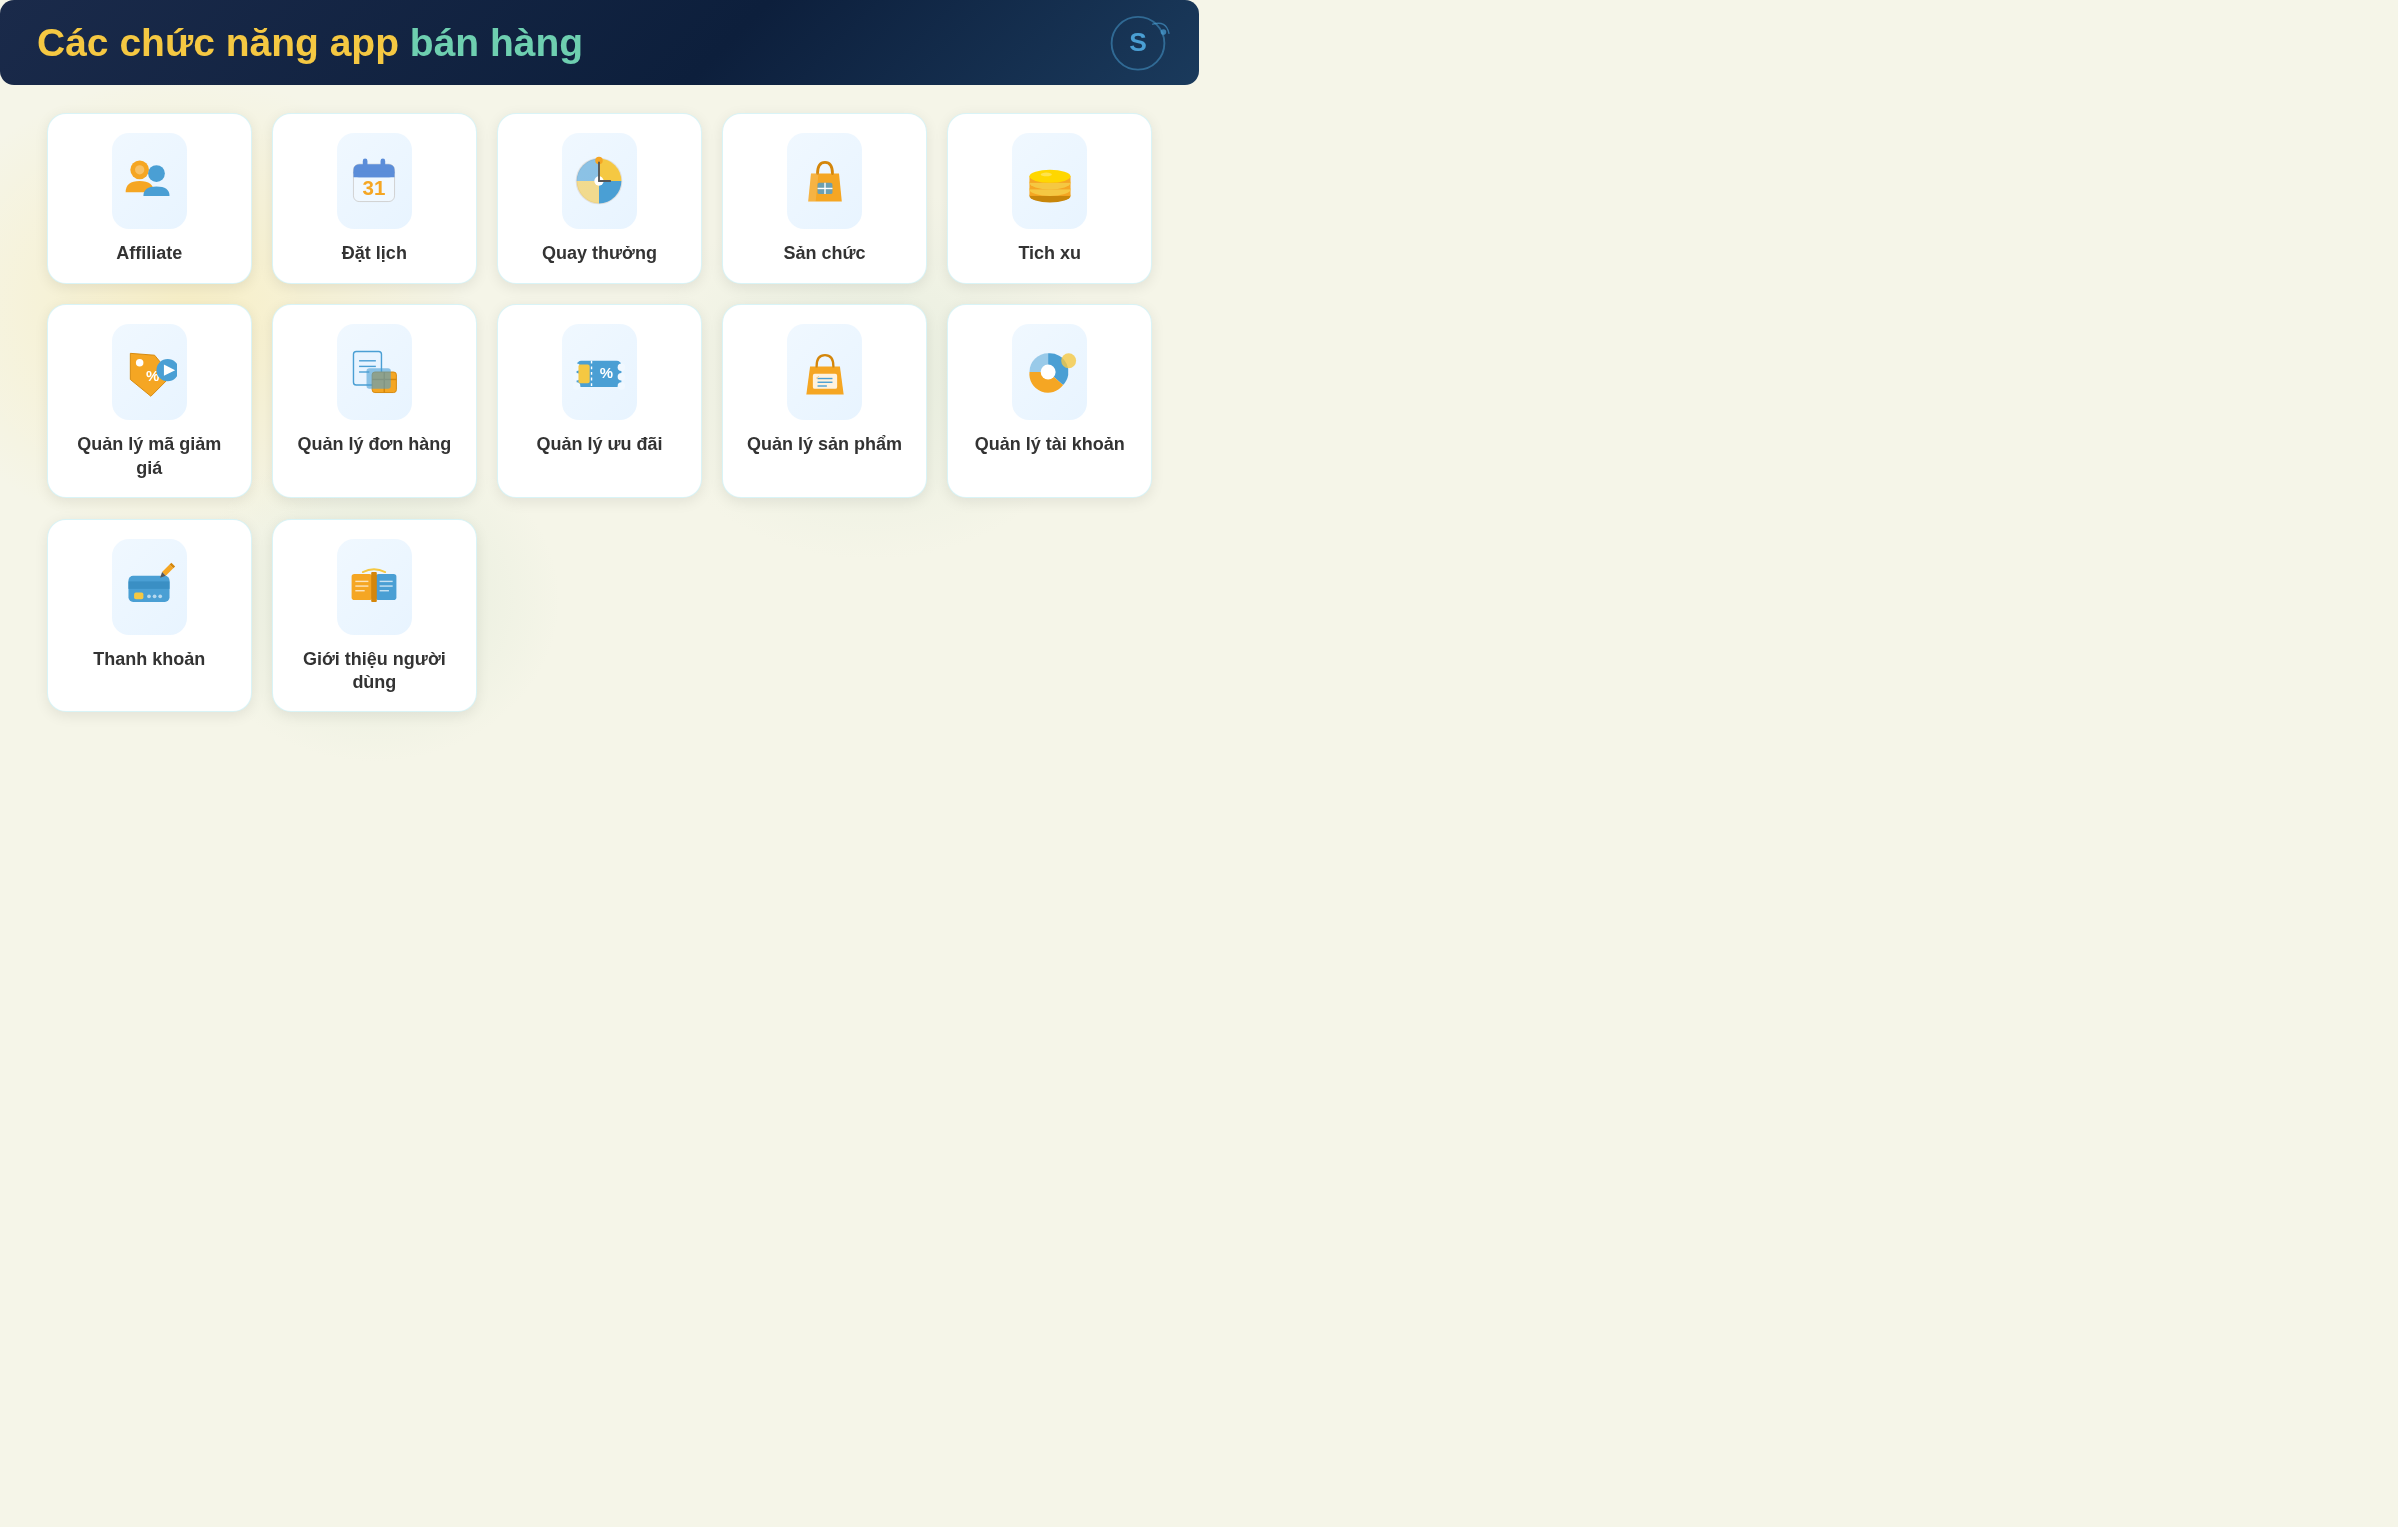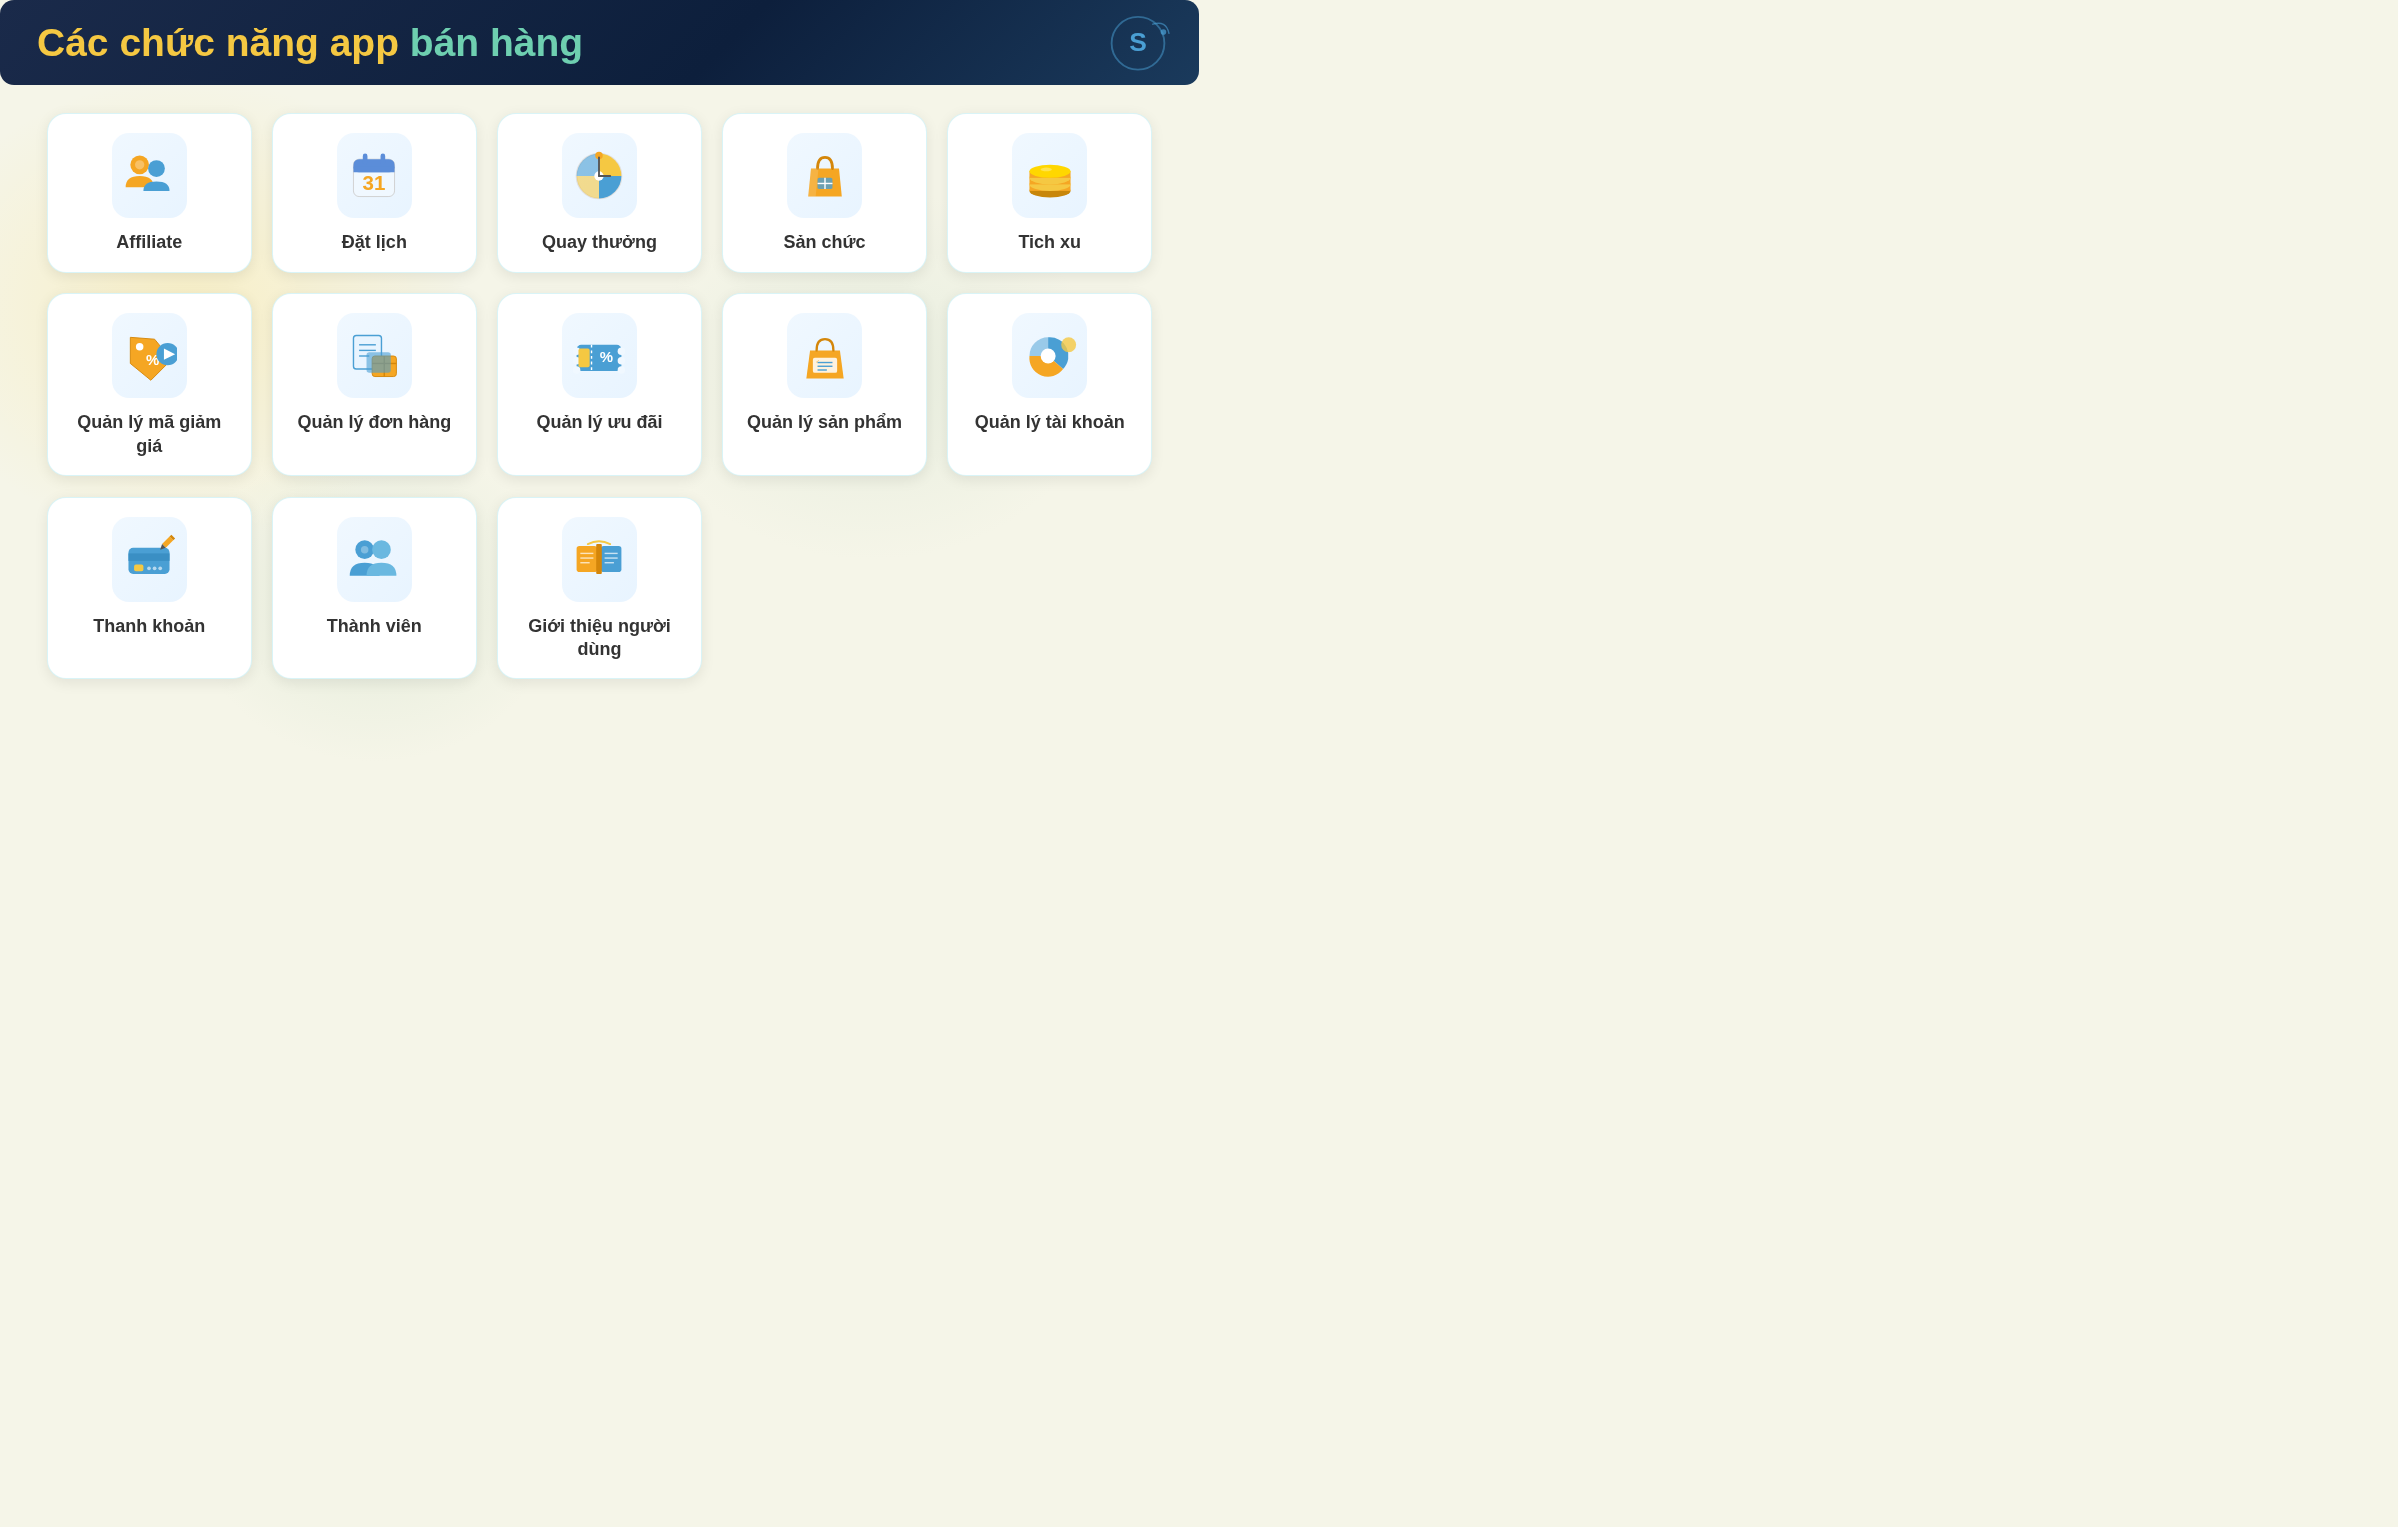--- a/index.html
+++ b/index.html
@@ -88,21 +88,21 @@
       text-align: center;
       box-shadow: 0 3.7px 14px rgba(0,0,0,0.08);
       border: 1.4px solid rgba(0,180,200,0.15);
       position: relative;
       cursor: pointer;
       transition: transform 0.2s;
     }
 
     .card-icon {
       width: 75px;
-      height: 85px;
+      height: 96px;
       border-radius: 17px;
       background: linear-gradient(135deg, #f0f8ff 0%, #e8f4ff 100%);
       display: flex;
       align-items: center;
       justify-content: center;
       margin-bottom: 13px;
       font-size: 37px;
     }
 
     .card-label {
@@ -326,35 +326,20 @@
       <path d="M52 6 L54 4 L58 8 L56 10 Z" fill="#d4860a"></path>
       <path d="M44 14 L42 20 L48 18 Z" fill="#555"></path>
     </svg>
         </div>
         <div class="card-label">Thanh khoản</div>
       </div>
       <div class="card">
         <div class="card-icon">
           <svg width="56" height="56" viewBox="0 0 60 60" xmlns="http://www.w3.org/2000/svg">
 
-      <circle cx="20" cy="20" r="10" fill="#4a9fd4"></circle>
-      <path d="M4 48 Q4 34 20 34 Q36 34 36 48" fill="#4a9fd4"></path>
-
-      <circle cx="38" cy="20" r="10" fill="#6ab8e0"></circle>
-      <path d="M22 48 Q22 34 38 34 Q54 34 54 48" fill="#6ab8e0"></path>
-
-      <circle cx="20" cy="20" r="4" fill="white" opacity="0.3"></circle>
-    </svg>
-        </div>
-        <div class="card-label">Thành viên</div>
-      </div>
-      <div class="card">
-        <div class="card-icon">
-          <svg width="56" height="56" viewBox="0 0 60 60" xmlns="http://www.w3.org/2000/svg">
-
       <rect x="6" y="16" width="22" height="28" rx="3" fill="#f5a623"></rect>
       <rect x="32" y="16" width="22" height="28" rx="3" fill="#4a9fd4"></rect>
 
       <line x1="10" y1="24" x2="24" y2="24" stroke="white" stroke-width="1.5" opacity="0.7"></line>
       <line x1="10" y1="29" x2="24" y2="29" stroke="white" stroke-width="1.5" opacity="0.7"></line>
       <line x1="10" y1="34" x2="20" y2="34" stroke="white" stroke-width="1.5" opacity="0.7"></line>
       <line x1="36" y1="24" x2="50" y2="24" stroke="white" stroke-width="1.5" opacity="0.7"></line>
       <line x1="36" y1="29" x2="50" y2="29" stroke="white" stroke-width="1.5" opacity="0.7"></line>
       <line x1="36" y1="34" x2="46" y2="34" stroke="white" stroke-width="1.5" opacity="0.7"></line>
 

